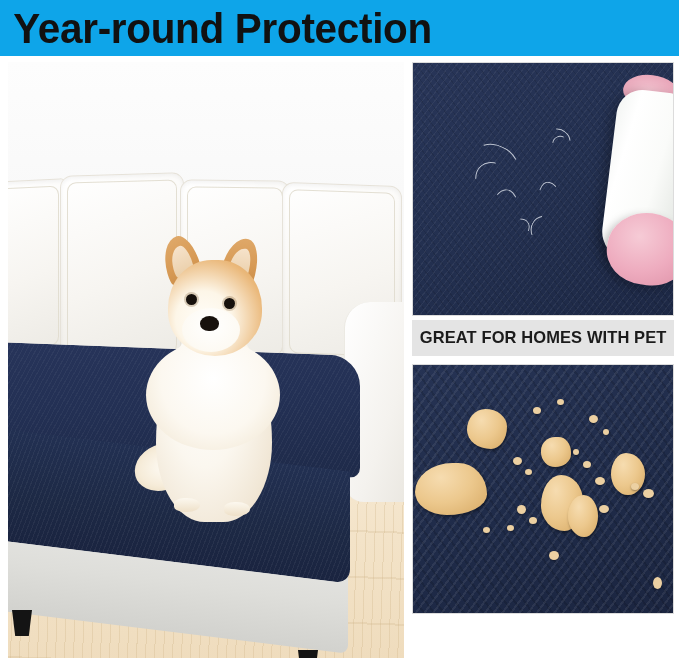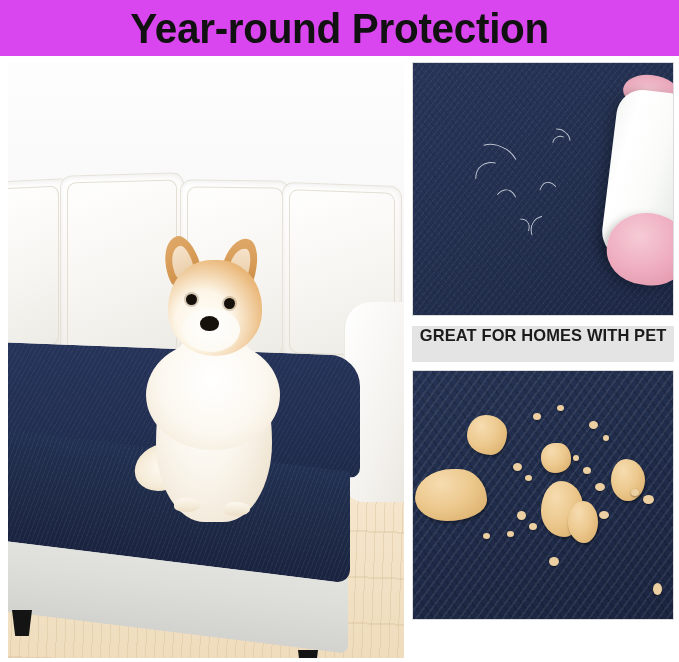--- a/index.html
+++ b/index.html
@@ -7,22 +7,22 @@
   body{
     width:679px;height:662px;overflow:hidden;position:relative;
     font-family:"Liberation Sans","DejaVu Sans",sans-serif;
     background:#ffffff;
   }
   .page{position:absolute;inset:0;background:#ffffff;}
 
   
   .title-bar{
     position:absolute;left:0;top:0;width:679px;height:56px;
-    display:flex;align-items:center;justify-content:center;
-    background:#d946ef;
+    display:flex;align-items:center;justify-content:flex-start;
+    background:#0ea5e9;
   }
   .title-text{
     font-family:"Liberation Sans Narrow","Liberation Sans","DejaVu Sans Condensed",sans-serif;
     font-size:43px;line-height:44px;font-weight:700;color:#111111;
     letter-spacing:-0.3px;white-space:nowrap;
     transform:scaleX(0.94);transform-origin:center center;
   }
 
   
   .hero{
@@ -204,23 +204,23 @@
   .cb2{left:2px;top:98px;width:72px;height:52px;border-radius:52% 40% 56% 44%/56% 60% 40% 44%;}
   .cb3{left:128px;top:72px;width:30px;height:30px;border-radius:50% 44% 56% 50%/48% 54% 46% 52%;}
   .cb4{left:128px;top:110px;width:42px;height:56px;border-radius:48% 52% 44% 56%/54% 46% 54% 46%;}
   .cb5{left:198px;top:88px;width:34px;height:42px;border-radius:44% 56% 50% 50%/50% 50% 50% 50%;}
   .cb6{left:155px;top:130px;width:30px;height:42px;border-radius:52% 48% 46% 54%/50% 50% 50% 50%;}
   .cb-s{position:absolute;background:#ecd0a2;border-radius:50%;
         box-shadow:0 1px 2px rgba(0,0,0,.34);}
 
   
   .caption{
-    width:262px;height:36px;margin-top:10px;
+    width:262px;height:36px;margin-top:4px;
     background:#e4e4e4;
-    display:flex;justify-content:center;
+    display:flex;align-items:center;justify-content:center;
     box-sizing:border-box;padding:0 4px;
   }
   .caption span{
     font-family:"Liberation Sans Narrow","Liberation Sans","DejaVu Sans Condensed",sans-serif;
     font-size:17px;font-weight:600;color:#1b1b1b;letter-spacing:.1px;white-space:nowrap;
     transform:scaleX(0.97);
   }
   .gap{height:8px;}
 </style>
 </head>

